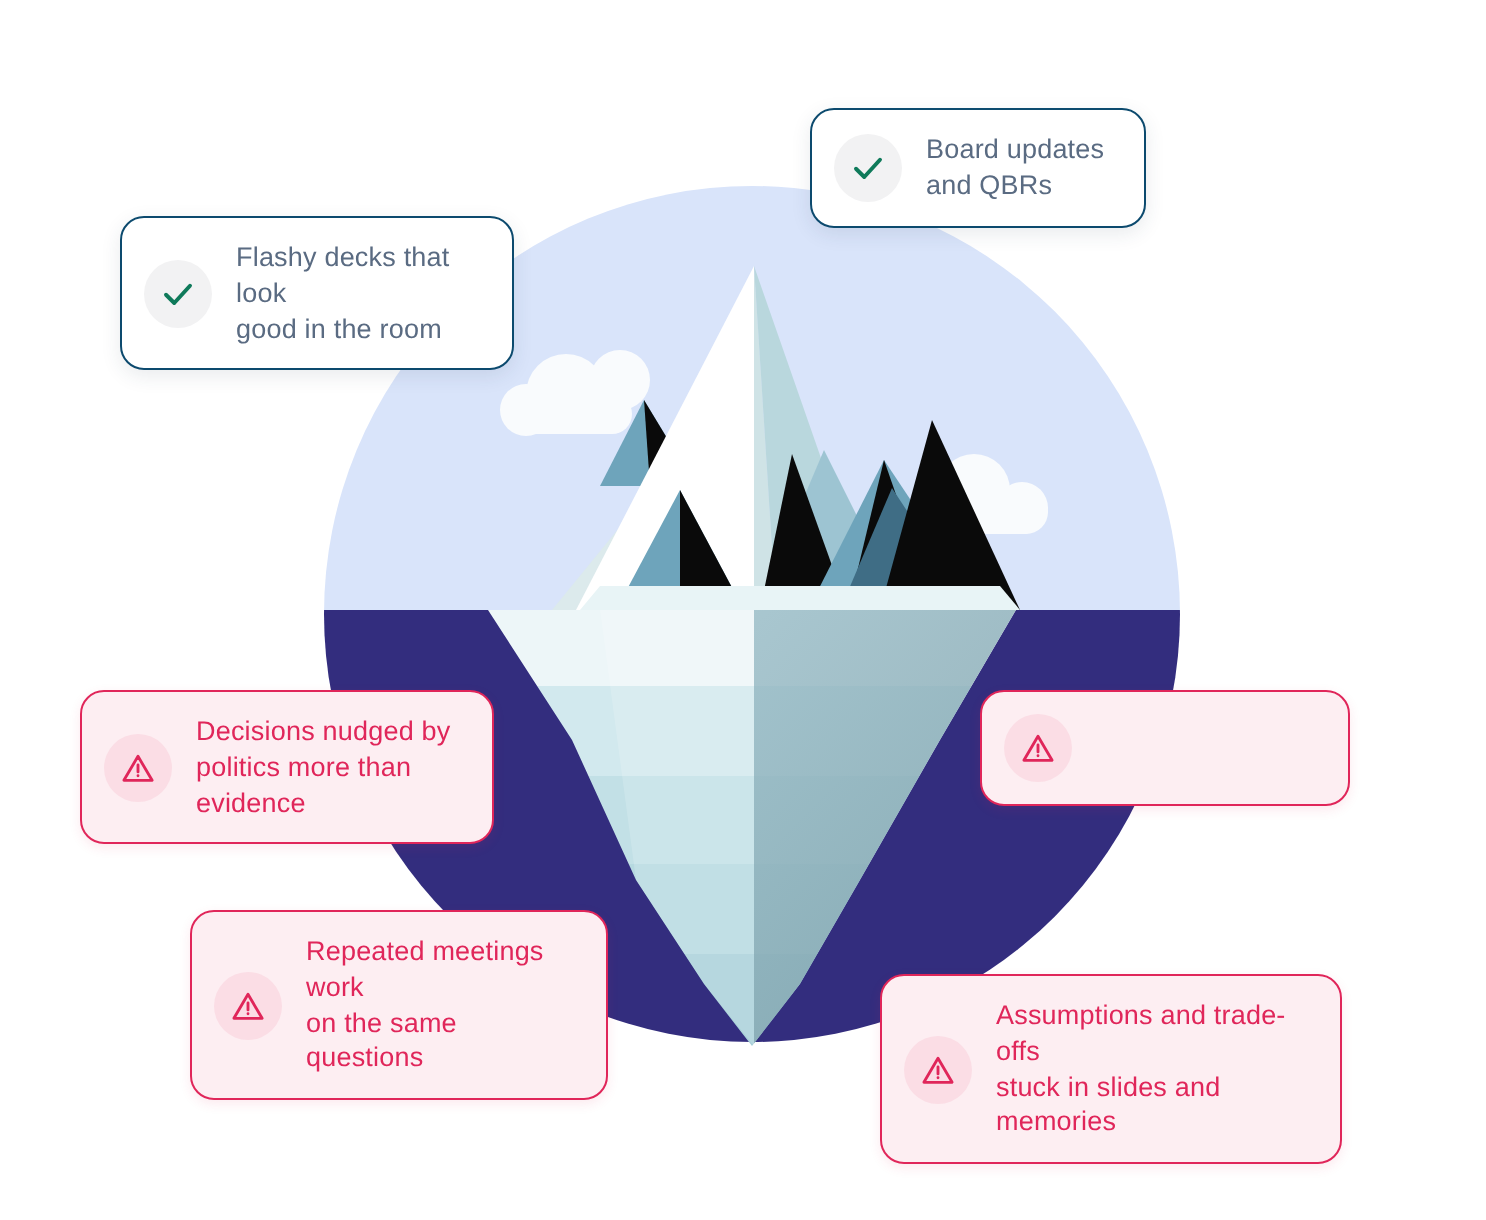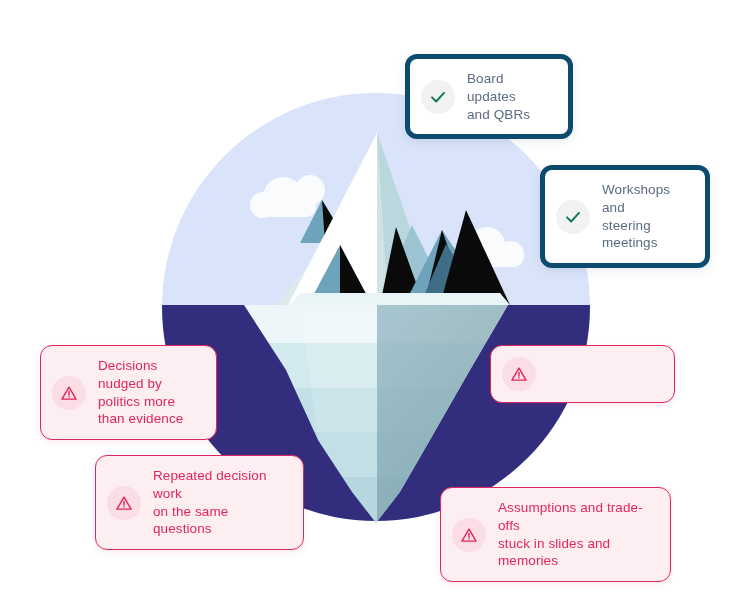--- a/index.html
+++ b/index.html
@@ -37,21 +37,21 @@
     display: flex;
     align-items: center;
     box-sizing: border-box;
     border-radius: 12px;
     padding: 11px 16px 11px 11px;
     gap: 12px;
   }
 
   .callout.positive {
     background: #ffffff;
-    border: 5px solid #0c4a6e;
+    border: 1px solid #0c4a6e;
     box-shadow: 0 3px 10px rgba(40, 55, 80, 0.10);
   }
 
   .callout.negative {
     background: #fdeef2;
     border: 1.6px solid #e0265a;
     box-shadow: 0 2px 6px rgba(224, 38, 90, 0.10);
   }
 
   .badge {
@@ -72,21 +72,21 @@
     white-space: pre-line;
     letter-spacing: 0.1px;
   }
   .callout.positive .callout-text { color: #5a6b82; }
   .callout.negative .callout-text { color: #e0265a; }
 
   
   #callout-board      { left: 405px; top: 54px;  width: 168px; }
   #callout-decks      { left: 60px;  top: 108px; width: 197px; }
   #callout-workshops  { left: 540px; top: 165px; width: 170px; }
-  #callout-decisions  { left: 40px;  top: 345px; width: 177px; }
+  #callout-decisions  { left: 40px;  top: 345px; width: 207px; }
   #callout-logic      { left: 490px; top: 345px; width: 185px; }
   #callout-repeated   { left: 95px;  top: 455px; width: 209px; }
   #callout-assumptions{ left: 440px; top: 455px; width: 231px; margin-top: 32px; }
 </style>
 </head>
 <body>
 
 <div id="stage">
 
   <svg id="iceberg-illustration" viewBox="0 0 743 610" xmlns="http://www.w3.org/2000/svg">
@@ -181,30 +181,30 @@
   <div class="callout positive" id="callout-board">
     <span class="badge check">
       <svg width="18" height="18" viewBox="0 0 24 24" fill="none" stroke="#0f7a5a" stroke-width="2.6" stroke-linecap="round" stroke-linejoin="round">
         <polyline points="4 12.5 9.5 18 20 6.5"></polyline>
       </svg>
     </span>
     <span class="callout-text">Board updates
 and QBRs</span>
   </div>
 
-
-  <div class="callout positive" id="callout-workshops">
+  <div class="callout positive" id="callout-decks">
     <span class="badge check">
       <svg width="18" height="18" viewBox="0 0 24 24" fill="none" stroke="#0f7a5a" stroke-width="2.6" stroke-linecap="round" stroke-linejoin="round">
         <polyline points="4 12.5 9.5 18 20 6.5"></polyline>
       </svg>
     </span>
-    <span class="callout-text">Workshops and
-steering meetings</span>
-  </div>
+    <span class="callout-text">Flashy decks that look
+good in the room</span>
+  </div>
+
 
   <div class="callout negative" id="callout-decisions">
     <span class="badge warn">
       <svg width="18" height="18" viewBox="0 0 24 24" fill="none" stroke="#e0265a" stroke-width="1.9" stroke-linecap="round" stroke-linejoin="round">
         <path d="M12 4.2 L21.4 20.2 L2.6 20.2 Z"></path>
         <line x1="12" y1="10" x2="12" y2="14.6"></line>
         <line x1="12" y1="17.1" x2="12" y2="17.2"></line>
       </svg>
     </span>
     <span class="callout-text">Decisions nudged by
@@ -222,21 +222,21 @@
   </div>
 
   <div class="callout negative" id="callout-repeated">
     <span class="badge warn">
       <svg width="18" height="18" viewBox="0 0 24 24" fill="none" stroke="#e0265a" stroke-width="1.9" stroke-linecap="round" stroke-linejoin="round">
         <path d="M12 4.2 L21.4 20.2 L2.6 20.2 Z"></path>
         <line x1="12" y1="10" x2="12" y2="14.6"></line>
         <line x1="12" y1="17.1" x2="12" y2="17.2"></line>
       </svg>
     </span>
-    <span class="callout-text">Repeated decision work
+    <span class="callout-text">Repeated meetings work
 on the same questions</span>
   </div>
 
   <div class="callout negative" id="callout-assumptions">
     <span class="badge warn">
       <svg width="18" height="18" viewBox="0 0 24 24" fill="none" stroke="#e0265a" stroke-width="1.9" stroke-linecap="round" stroke-linejoin="round">
         <path d="M12 4.2 L21.4 20.2 L2.6 20.2 Z"></path>
         <line x1="12" y1="10" x2="12" y2="14.6"></line>
         <line x1="12" y1="17.1" x2="12" y2="17.2"></line>
       </svg>

